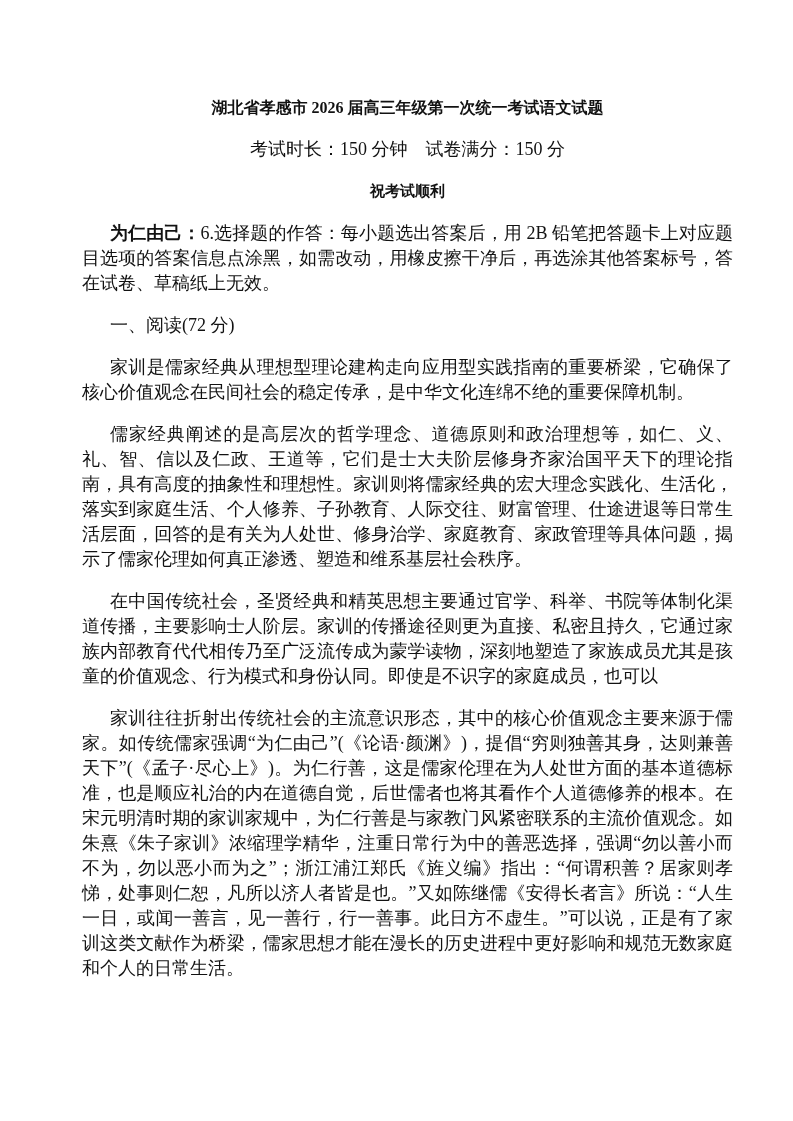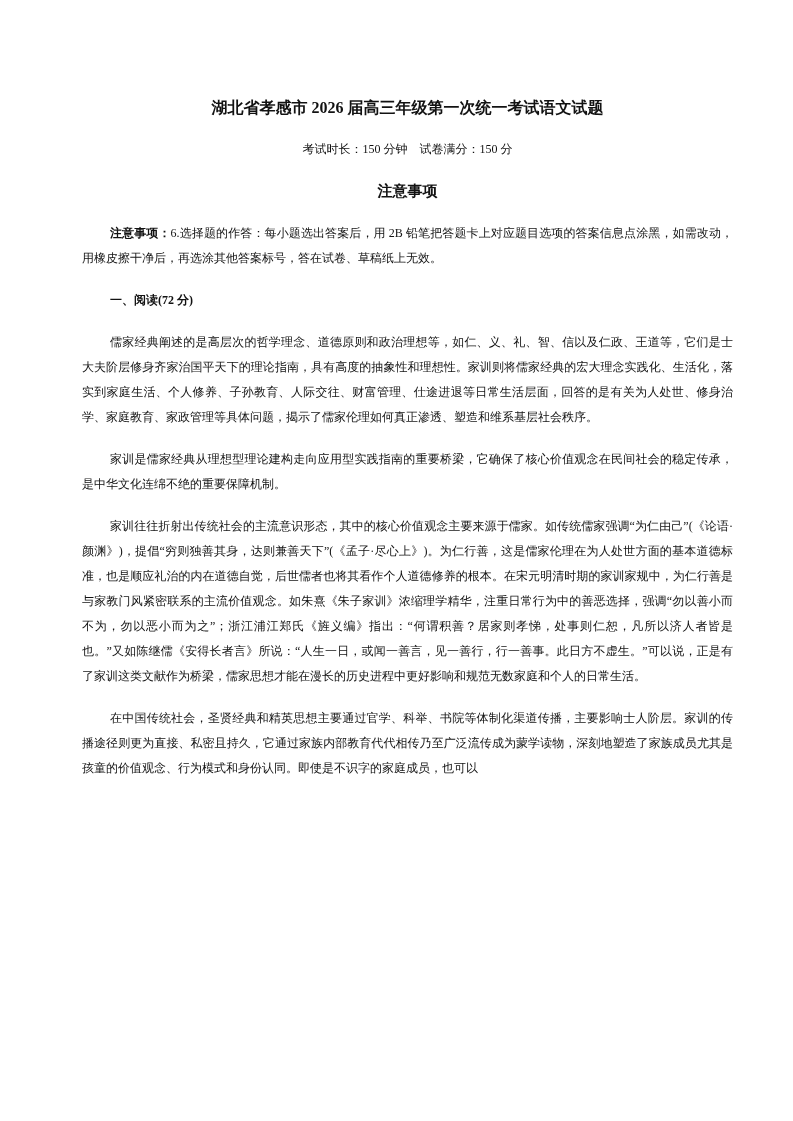--- a/index.html
+++ b/index.html
@@ -14,21 +14,21 @@
     background: #ffffff;
     overflow: hidden;
     box-sizing: border-box;
     padding: 95px 71px 0 71px;
     font-family: "Liberation Serif", "DejaVu Serif", serif;
     color: #121212;
     margin-left: 11px;
   }
   .page p {
     margin: 0 0 17px 0;
-    font-size: 12px;
+    font-size: 18px;
     line-height: 25px;
     text-align: justify;
     text-justify: inter-ideograph;
     text-indent: 28px;
     word-break: break-all;
   }
   p.doc-title {
     font-size: 16px;
     font-weight: bold;
     text-align: center;
@@ -42,46 +42,46 @@
   p.doc-greeting {
     font-size: 15px;
     font-weight: bold;
     text-align: center;
     text-indent: 0;
   }
   .bold {
     font-weight: bold;
   }
   p.section-heading {
-    font-weight: bold;
+    font-weight: normal;
   }
   p.material-label {
     font-weight: bold;
   }
 </style>
 </head>
 <body>
 
 <div class="page">
 
   <p class="doc-title">湖北省孝感市 2026 届高三年级第一次统一考试语文试题</p>
 
   <p class="doc-info">考试时长：150 分钟　试卷满分：150 分</p>
 
-  <p class="doc-greeting">注意事项</p>
+  <p class="doc-greeting">祝考试顺利</p>
 
-  <p><span class="bold">注意事项：</span><span>6.选择题的作答：每小题选出答案后，用 2B 铅笔把答题卡上对应题目选项的答案信息点涂黑，如需改动，用橡皮擦干净后，再选涂其他答案标号，答在试卷、草稿纸上无效。</span></p>
+  <p><span class="bold">为仁由己：</span><span>6.选择题的作答：每小题选出答案后，用 2B 铅笔把答题卡上对应题目选项的答案信息点涂黑，如需改动，用橡皮擦干净后，再选涂其他答案标号，答在试卷、草稿纸上无效。</span></p>
 
 
   <p class="section-heading">一、阅读(72 分)</p>
 
 
 
 
+  <p>家训是儒家经典从理想型理论建构走向应用型实践指南的重要桥梁，它确保了核心价值观念在民间社会的稳定传承，是中华文化连绵不绝的重要保障机制。</p>
+
   <p>儒家经典阐述的是高层次的哲学理念、道德原则和政治理想等，如仁、义、礼、智、信以及仁政、王道等，它们是士大夫阶层修身齐家治国平天下的理论指南，具有高度的抽象性和理想性。家训则将儒家经典的宏大理念实践化、生活化，落实到家庭生活、个人修养、子孙教育、人际交往、财富管理、仕途进退等日常生活层面，回答的是有关为人处世、修身治学、家庭教育、家政管理等具体问题，揭示了儒家伦理如何真正渗透、塑造和维系基层社会秩序。</p>
 
-  <p>家训是儒家经典从理想型理论建构走向应用型实践指南的重要桥梁，它确保了核心价值观念在民间社会的稳定传承，是中华文化连绵不绝的重要保障机制。</p>
+  <p>在中国传统社会，圣贤经典和精英思想主要通过官学、科举、书院等体制化渠道传播，主要影响士人阶层。家训的传播途径则更为直接、私密且持久，它通过家族内部教育代代相传乃至广泛流传成为蒙学读物，深刻地塑造了家族成员尤其是孩童的价值观念、行为模式和身份认同。即使是不识字的家庭成员，也可以</p>
 
   <p>家训往往折射出传统社会的主流意识形态，其中的核心价值观念主要来源于儒家。如传统儒家强调“为仁由己”(《论语·颜渊》)，提倡“穷则独善其身，达则兼善天下”(《孟子·尽心上》)。为仁行善，这是儒家伦理在为人处世方面的基本道德标准，也是顺应礼治的内在道德自觉，后世儒者也将其看作个人道德修养的根本。在宋元明清时期的家训家规中，为仁行善是与家教门风紧密联系的主流价值观念。如朱熹《朱子家训》浓缩理学精华，注重日常行为中的善恶选择，强调“勿以善小而不为，勿以恶小而为之”；浙江浦江郑氏《旌义编》指出：“何谓积善？居家则孝悌，处事则仁恕，凡所以济人者皆是也。”又如陈继儒《安得长者言》所说：“人生一日，或闻一善言，见一善行，行一善事。此日方不虚生。”可以说，正是有了家训这类文献作为桥梁，儒家思想才能在漫长的历史进程中更好影响和规范无数家庭和个人的日常生活。</p>
-
-  <p>在中国传统社会，圣贤经典和精英思想主要通过官学、科举、书院等体制化渠道传播，主要影响士人阶层。家训的传播途径则更为直接、私密且持久，它通过家族内部教育代代相传乃至广泛流传成为蒙学读物，深刻地塑造了家族成员尤其是孩童的价值观念、行为模式和身份认同。即使是不识字的家庭成员，也可以</p>
 
 </div>
 
 </body></html>

